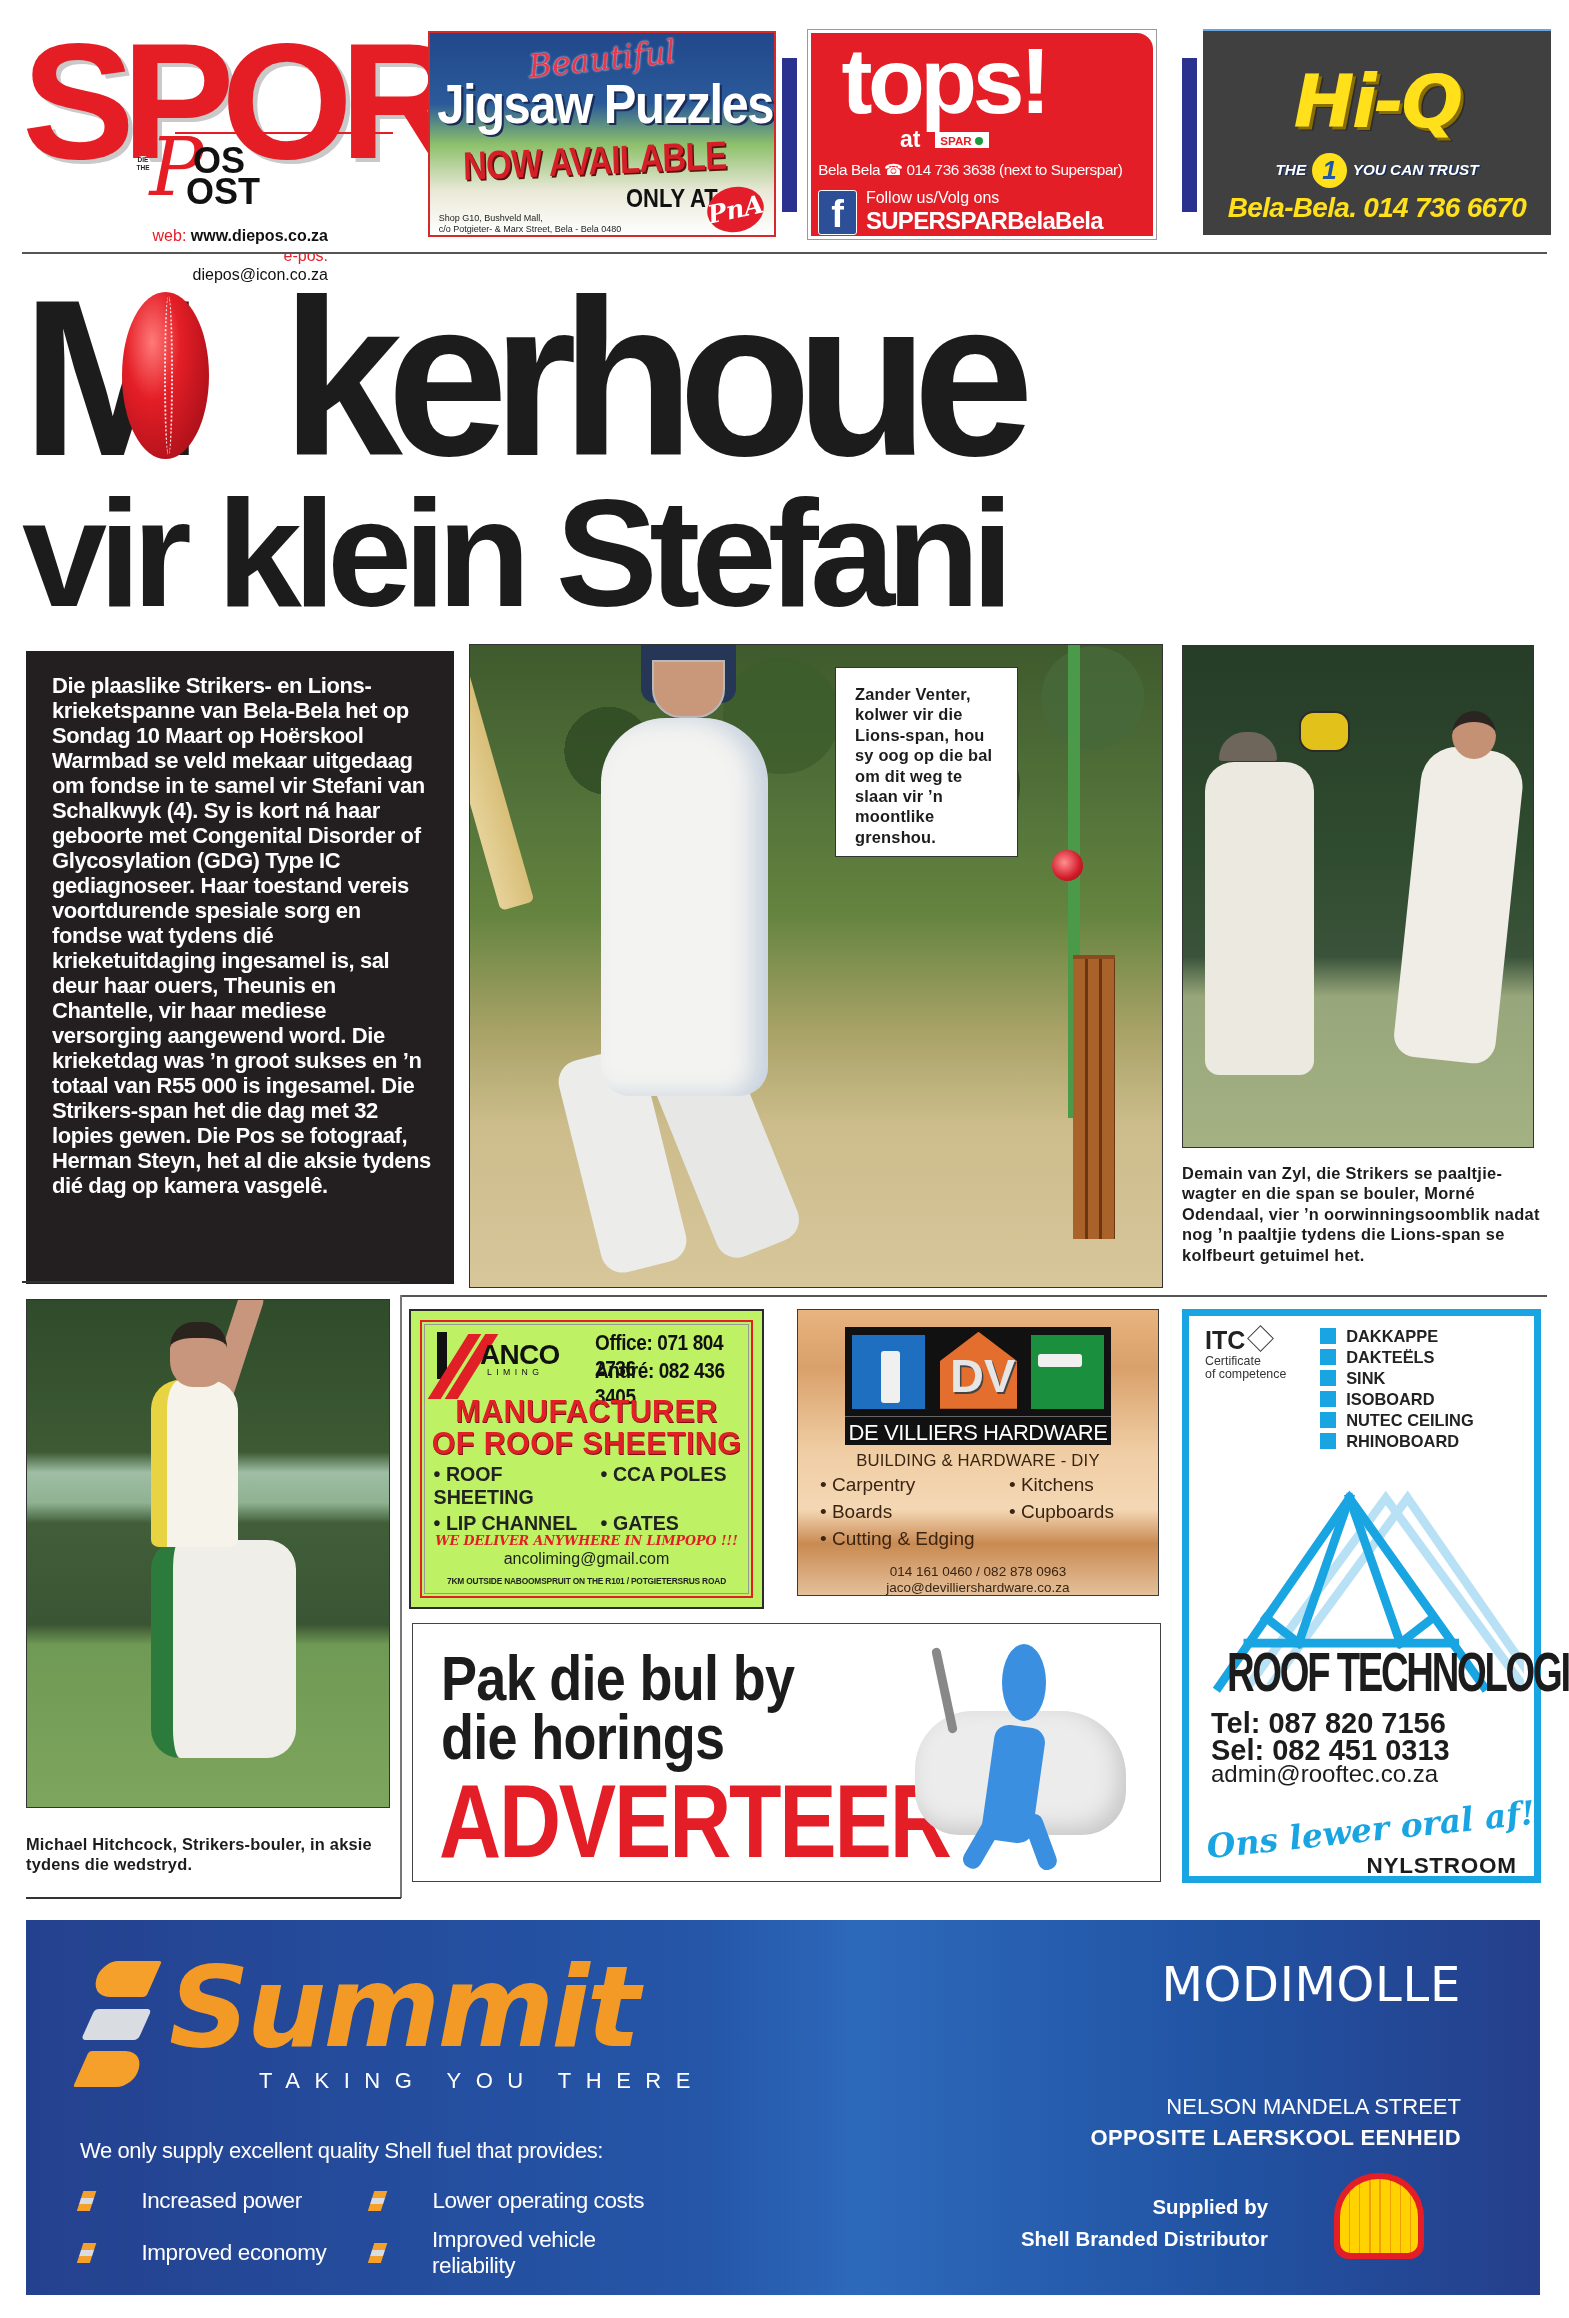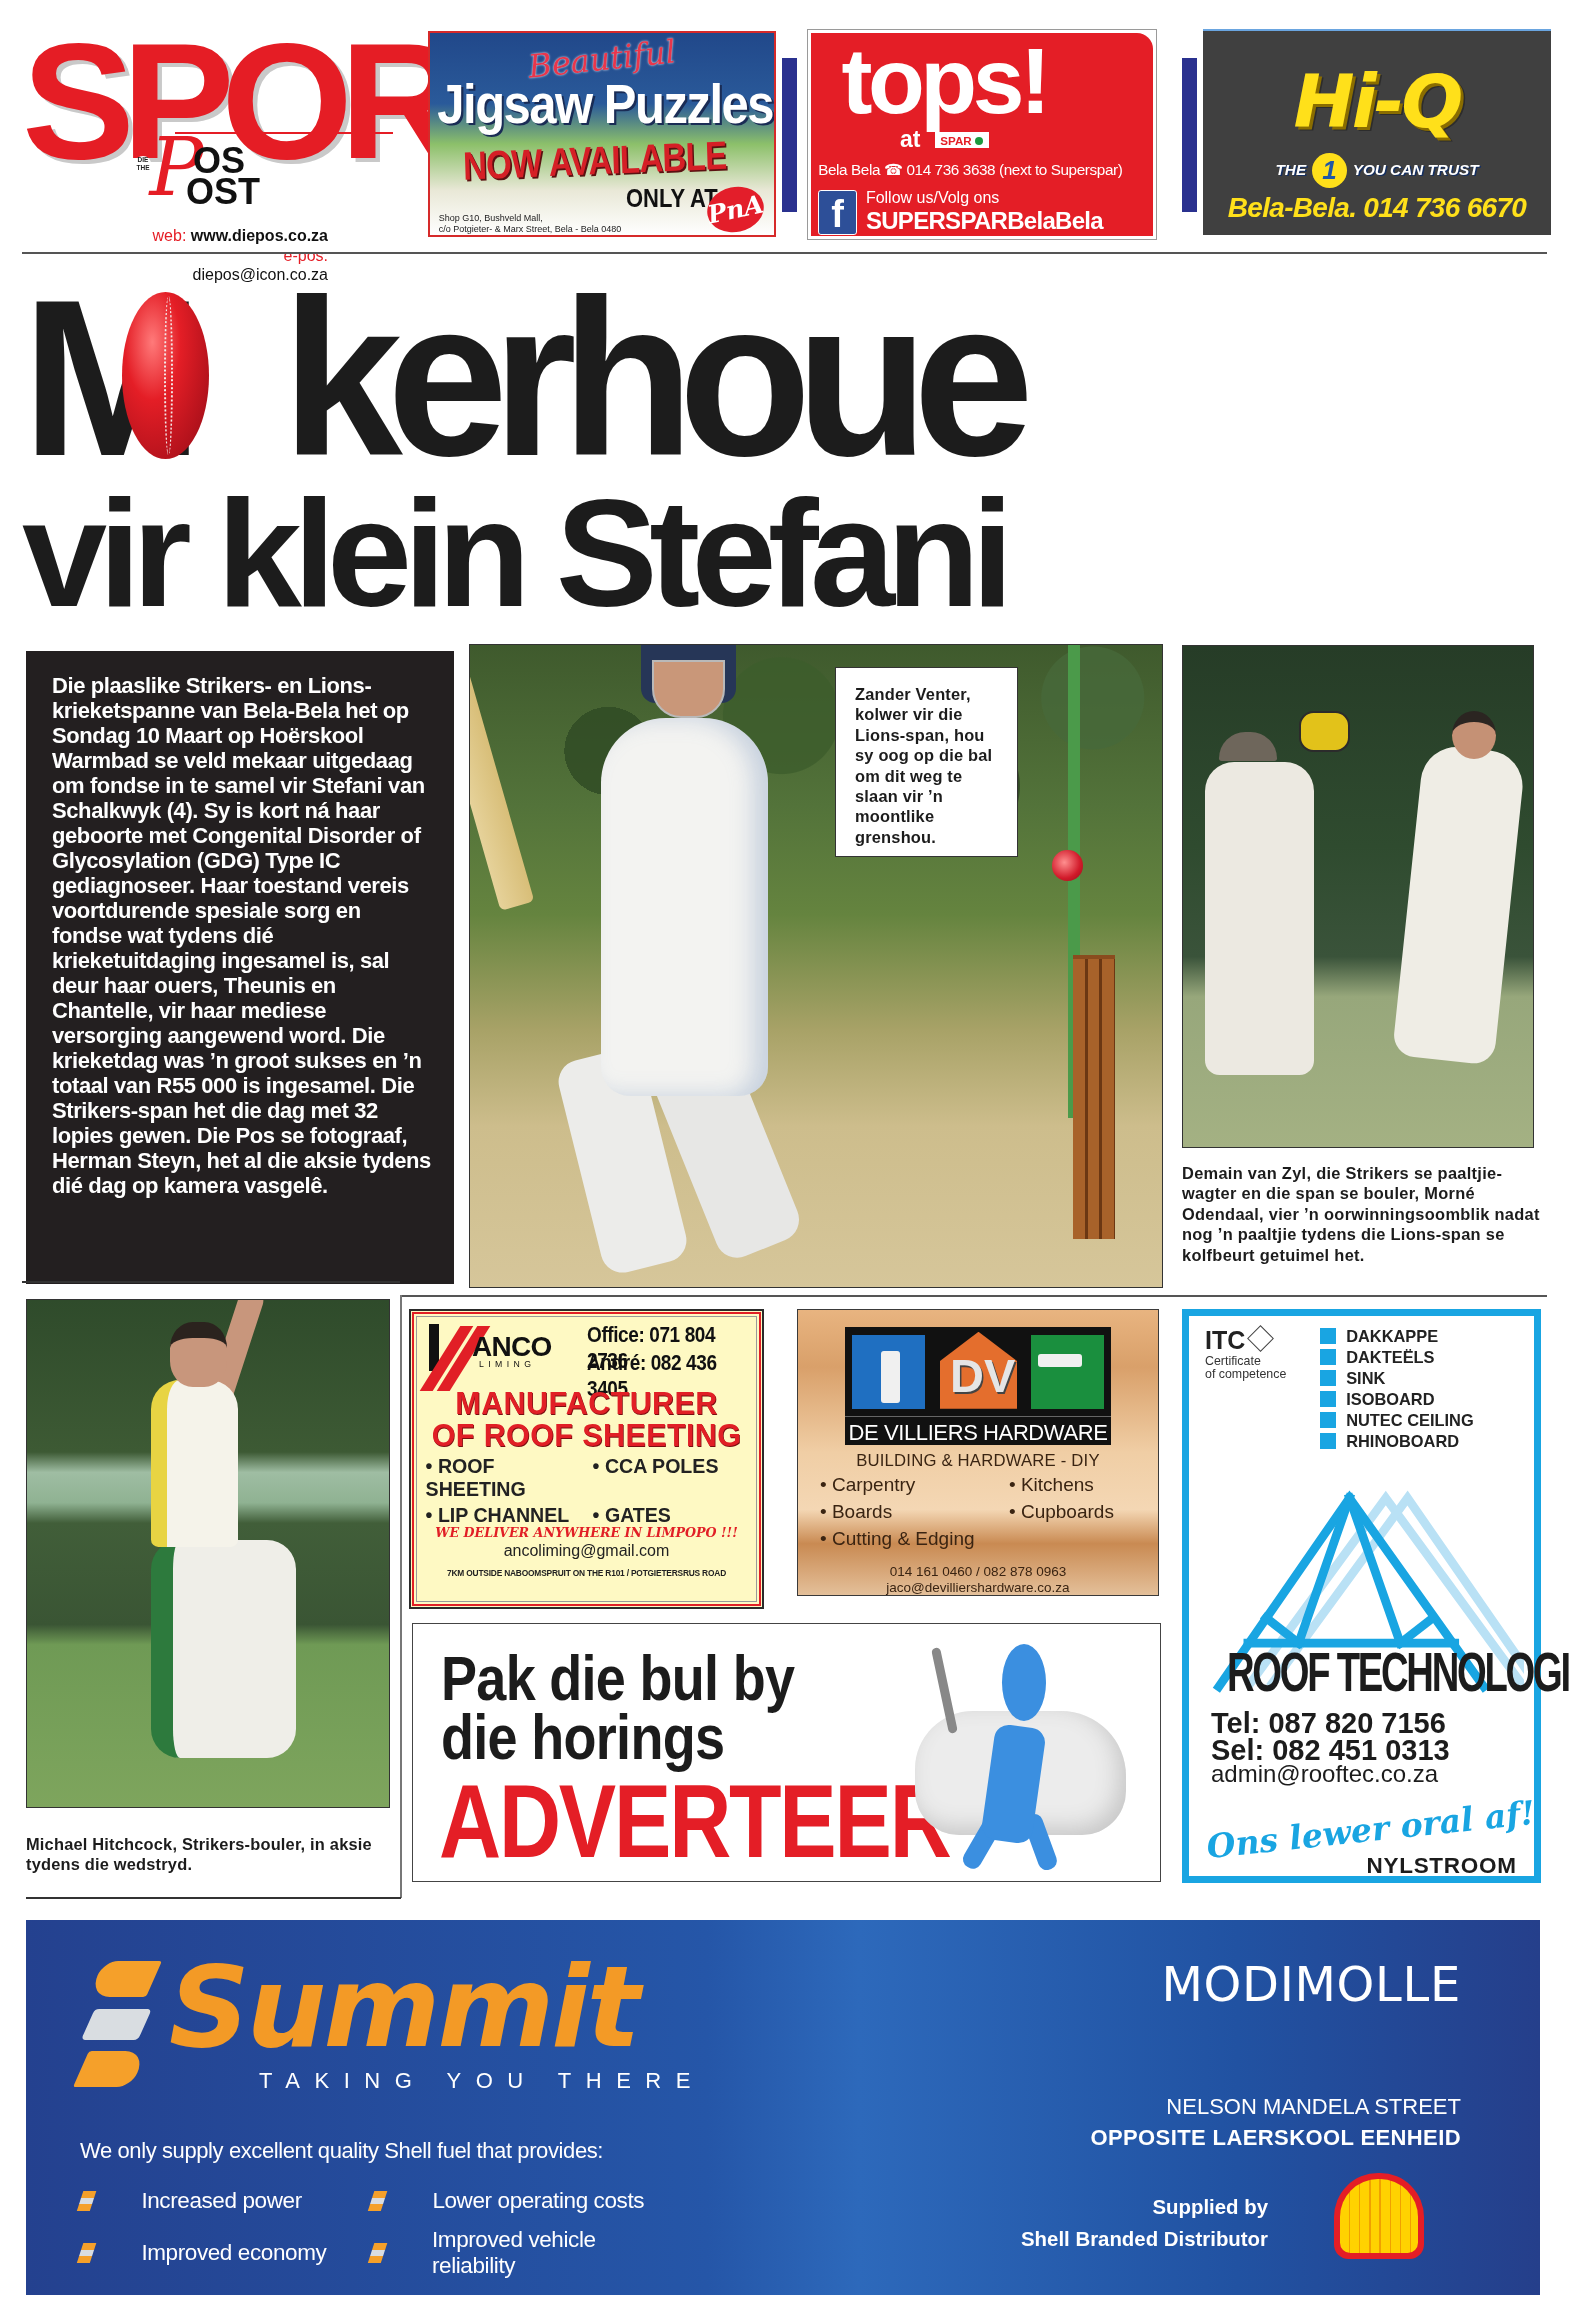--- a/index.html
+++ b/index.html
@@ -102,21 +102,21 @@
   .photo-bowler { left: 26px; top: 1299px; width: 364px; height: 509px; background: linear-gradient(180deg, #2f4b2b 0%, #3d5a34 30%, #9fbda3 34%, #8fb292 40%, #415e39 44%, #3a5534 64%, #6f9a55 68%, #7ea55d 100%); }
   .bowler2-body { position: absolute; left: 124px; top: 80px; width: 87px; height: 167px; background: #f5f3ea; border-radius: 29px 29px 7.3px 7.3px; border-left: 16px solid #e8d443; }
   .bowler2-legs { position: absolute; left: 124px; top: 240px; width: 145px; height: 218px; background: #efeee8; border-radius: 29px; border-left: 22px solid #2d7a3d; }
   .bowler2-head { position: absolute; left: 143px; top: 22px; width: 57px; height: 65px; background: #c8967c; border-radius: 40%; border-top: 16px solid #2b231e; }
   .bowler2-arm { position: absolute; left: 196px; top: -14.5px; width: 25px; height: 124px; background: #c8967c; border-radius: 12.4px; transform: rotate(18deg); }
 
   .cap-left { left: 26px; top: 1834px; width: 371px; font-weight: bold; font-size: 16.4px; line-height: 20.4px; color: #1c1c1c; letter-spacing: 0.2px; }
   .rule-left-bottom { left: 26px; top: 1897px; width: 375px; height: 1.5px; background: #333; }
 
   
-  .ad-anco { left: 409px; top: 1309px; width: 355px; height: 300px; border: 2.9px solid #2a2a2a; background: #fef9c3; padding: 1px; }
+  .ad-anco { left: 409px; top: 1309px; width: 355px; height: 300px; border: 2.9px solid #2a2a2a; background: #bef264; padding: 9px; }
   .anco-inner { position: relative; width: 100%; height: 100%; border: 2.2px solid #e11f26; outline: 0.7px solid #999; outline-offset: -5.8px; }
   .anco-logo { position: absolute; left: 10.2px; top: 10.2px; width: 44px; height: 58px; }
   .anco-stripe1 { position: absolute; left: 4.4px; top: 0; width: 10.2px; height: 47px; background: #111; }
   .anco-stripe2 { position: absolute; left: 16px; top: 1.5px; width: 13px; height: 65px; background: #e11f26; transform: skewX(-32deg); }
   .anco-stripe3 { position: absolute; left: 33px; top: 1.5px; width: 13px; height: 65px; background: #e11f26; transform: skewX(-32deg); }
   .anco-name { position: absolute; left: 58px; top: 17.4px; font-weight: bold; font-size: 28px; color: #111; letter-spacing: -0.7px; }
   .anco-sub { position: absolute; left: 65px; top: 45px; font-size: 8.7px; color: #111; letter-spacing: 4.4px; }
   .anco-office { position: absolute; left: 173px; top: 11.6px; font-weight: bold; font-size: 19px; color: #111; transform: scaleY(1.15); letter-spacing: -0.4px; }
   .anco-andre { position: absolute; left: 173px; top: 40px; font-weight: bold; font-size: 19px; color: #111; transform: scaleY(1.15); letter-spacing: -0.4px; }
   .anco-manu { position: absolute; left: 0; width: 100%; top: 73px; text-align: center; font-weight: 900; font-size: 30.5px; color: #e11f26; line-height: 32px; letter-spacing: 0.4px; text-shadow: 0.7px 0.7px 0 #7a0d10; }

